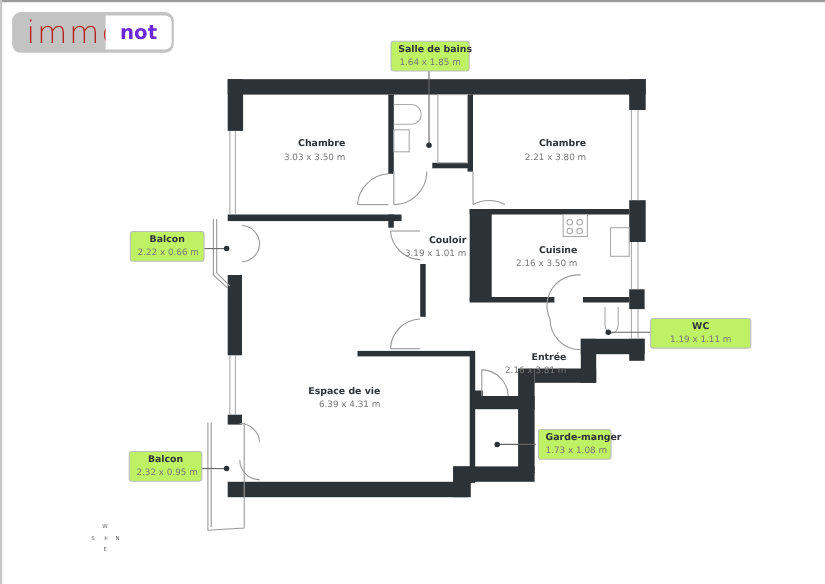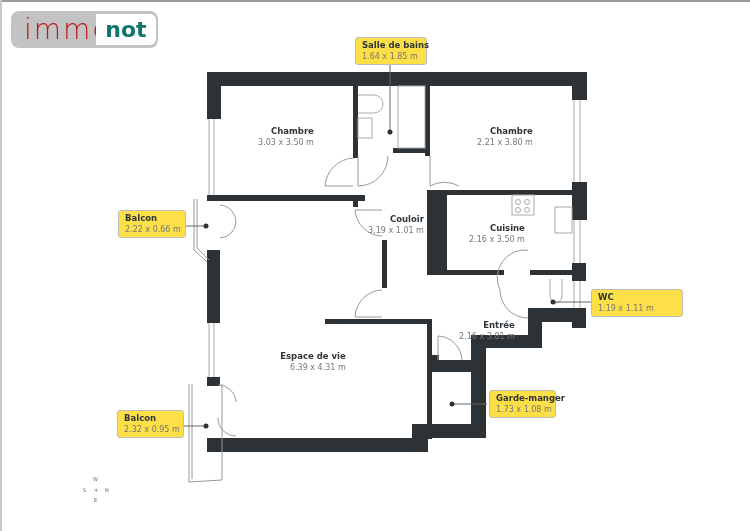--- a/index.html
+++ b/index.html
@@ -1,23 +1,23 @@
 <!DOCTYPE html>
 <html><head>
 <meta charset="utf-8">
 <style>
   html, body { margin:0; padding:0; }
   body { width:750px; height:531px; background:#ffffff; position:relative; overflow:hidden; font-family:"DejaVu Sans", sans-serif; }
   .frame-top { position:absolute; left:0; top:0; width:750px; height:2px; background:#9a9a9a; }
   .frame-left { position:absolute; left:0; top:0; width:2px; height:531px; background:#c8c8c8; }
   .logo { position:absolute; left:11px; top:11px; width:147px; height:37px; border-radius:8px; background:#c3c3c3; display:flex; overflow:hidden; }
   .logo .l1 { width:85px; height:37px; color:#b91c1c; font-size:28px; letter-spacing:2px; line-height:37px; padding-left:13px; box-sizing:border-box; font-family:"DejaVu Sans", sans-serif; font-weight:300; }
-  .logo .l2 { flex:1; margin:3px 2px 3px 0; border-radius:0 6px 6px 0; background:#ffffff; color:#0f766e; font-size:22px; font-weight:bold; line-height:31px; text-align:center; }
+  .logo .l2 { flex:1; margin:3px 2px 3px 0; border-radius:0 6px 6px 0; background:#ffffff; color:#6d28d9; font-size:18px; font-weight:bold; line-height:31px; text-align:center; }
   svg.plan { position:absolute; left:0; top:0; }
-  .label { position:absolute; background:#fde047; border:1px solid #bdbdbd; border-radius:3px; padding:2px 6px; box-sizing:border-box; }
+  .label { position:absolute; background:#bef264; border:1px solid #bdbdbd; border-radius:3px; text-align:center; padding:2px 6px; box-sizing:border-box; }
   .room-name { display:block; font-size:8.5px; font-weight:bold; color:#2f3438; line-height:11px; white-space:nowrap; }
   .room-dim { display:block; font-size:8px; color:#777; line-height:11px; white-space:nowrap; }
   .room { position:absolute; text-align:right; transform:translateX(-50%); }
   .compass { position:absolute; font-size:5px; color:#666; }
 </style>
 </head>
 <body>
 
 <div class="frame-top"></div>
 <div class="frame-left"></div>

